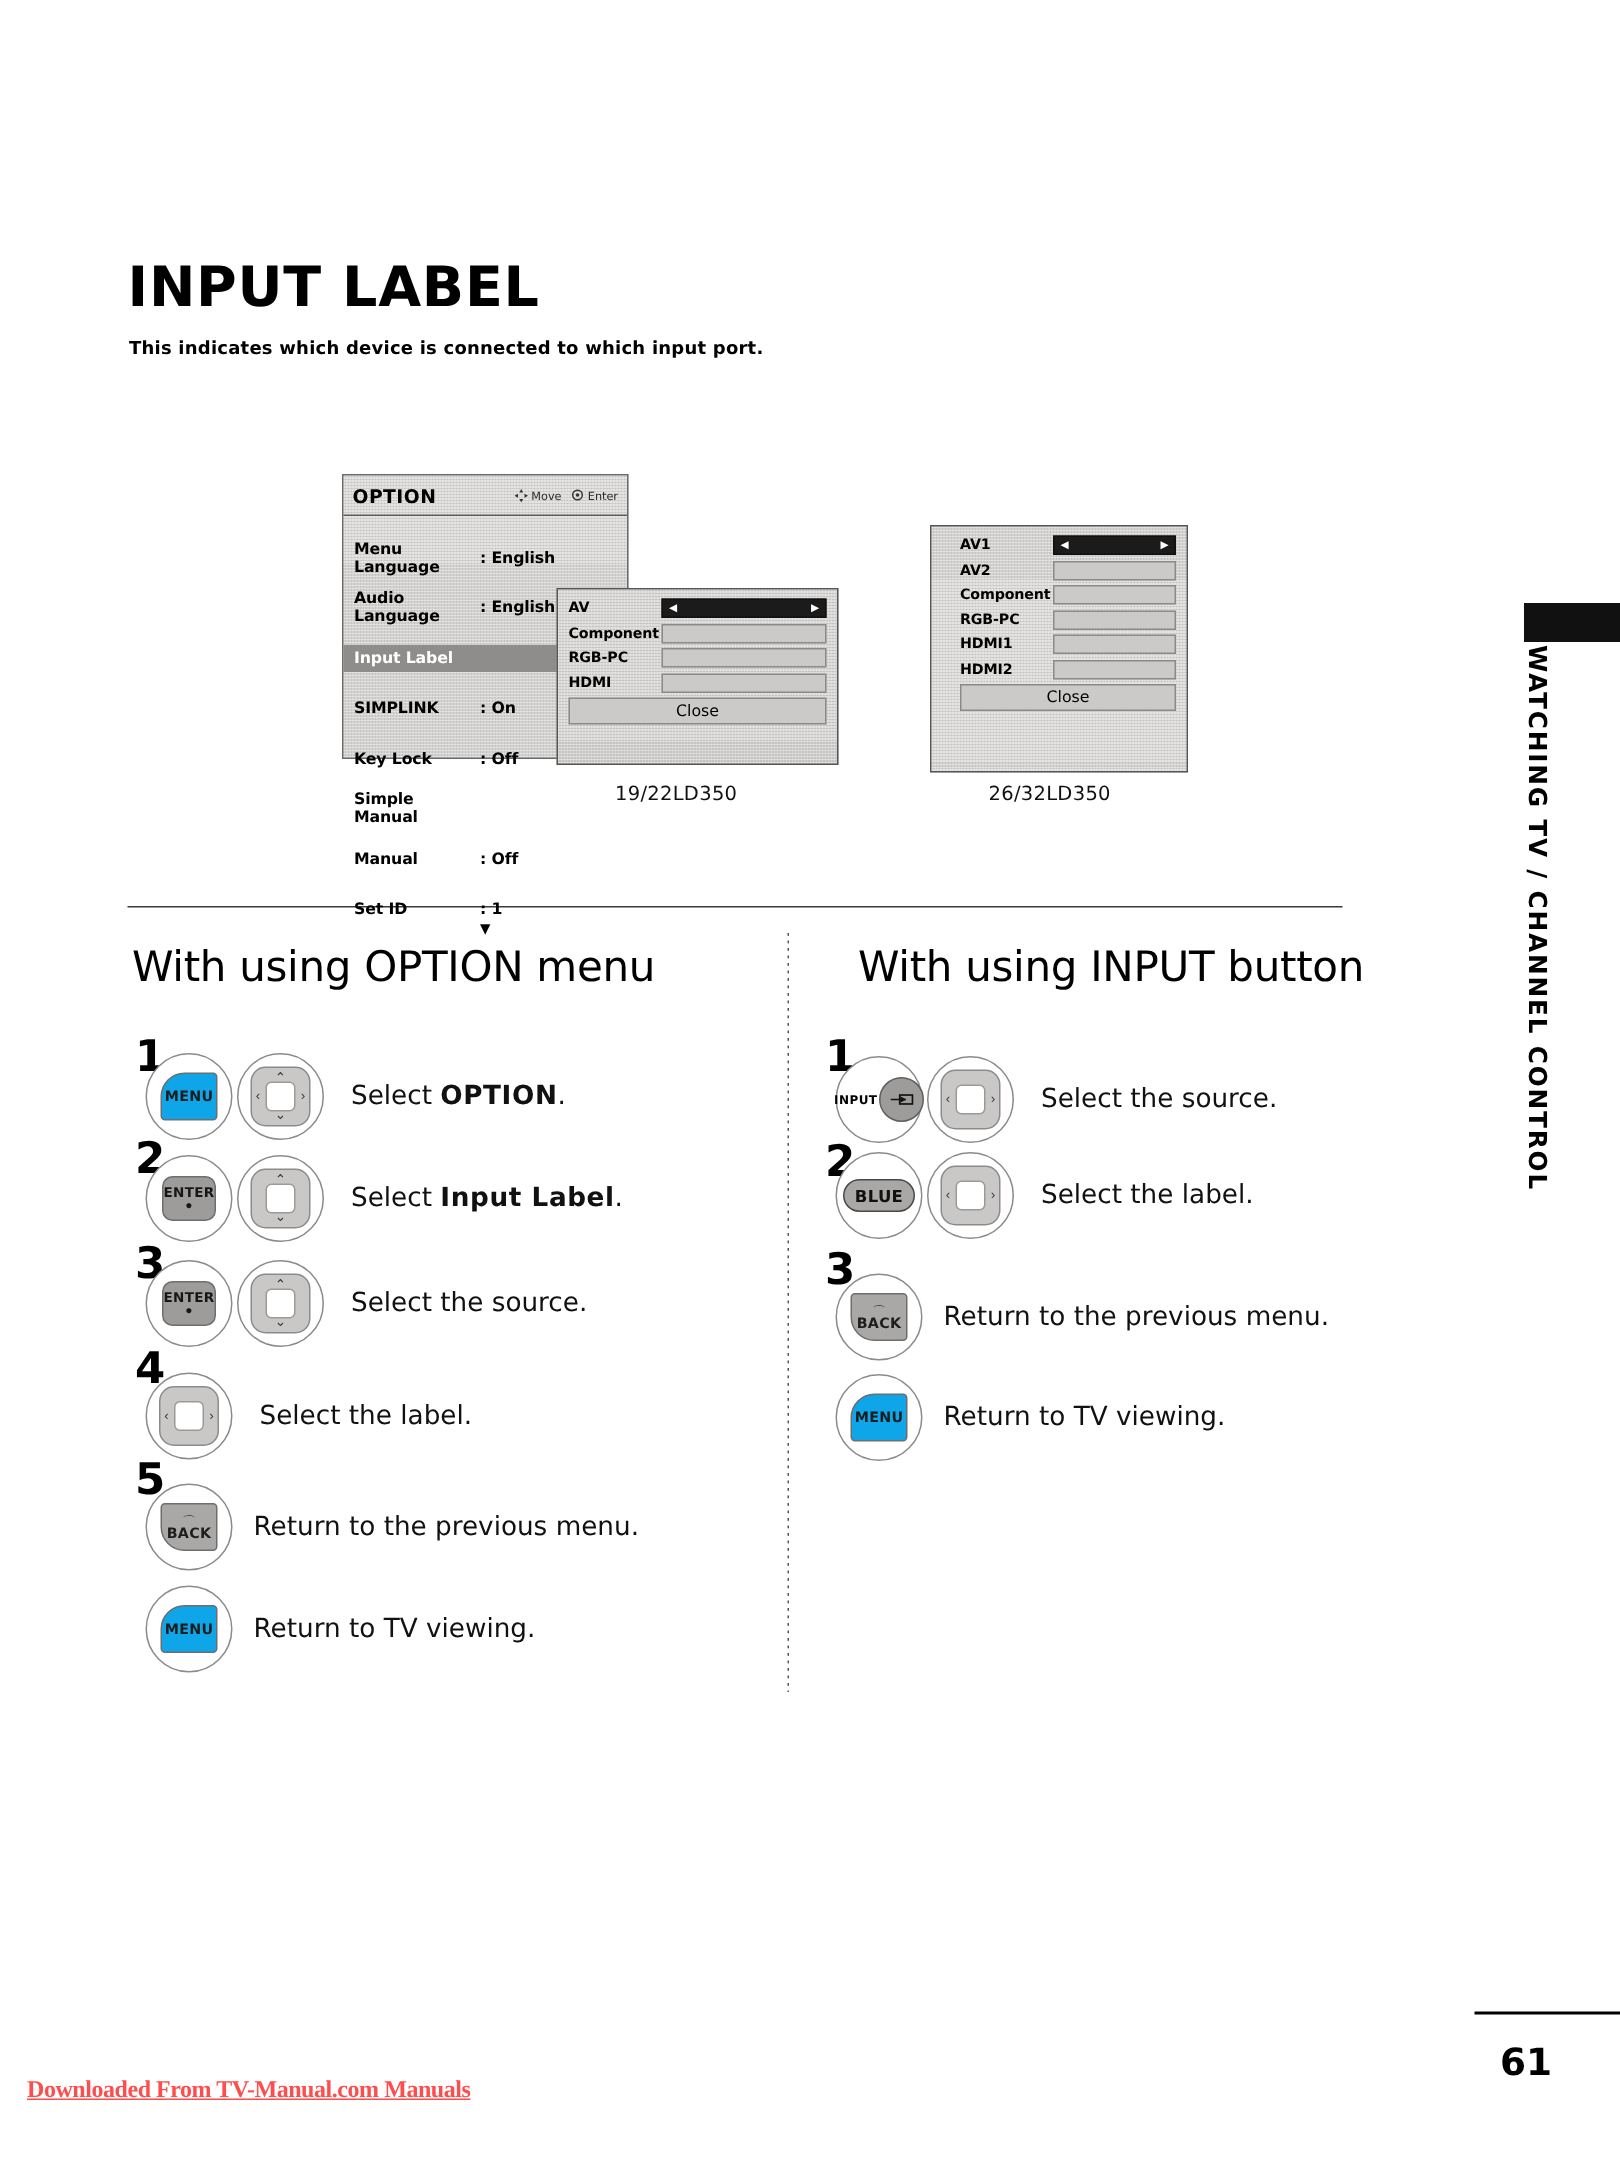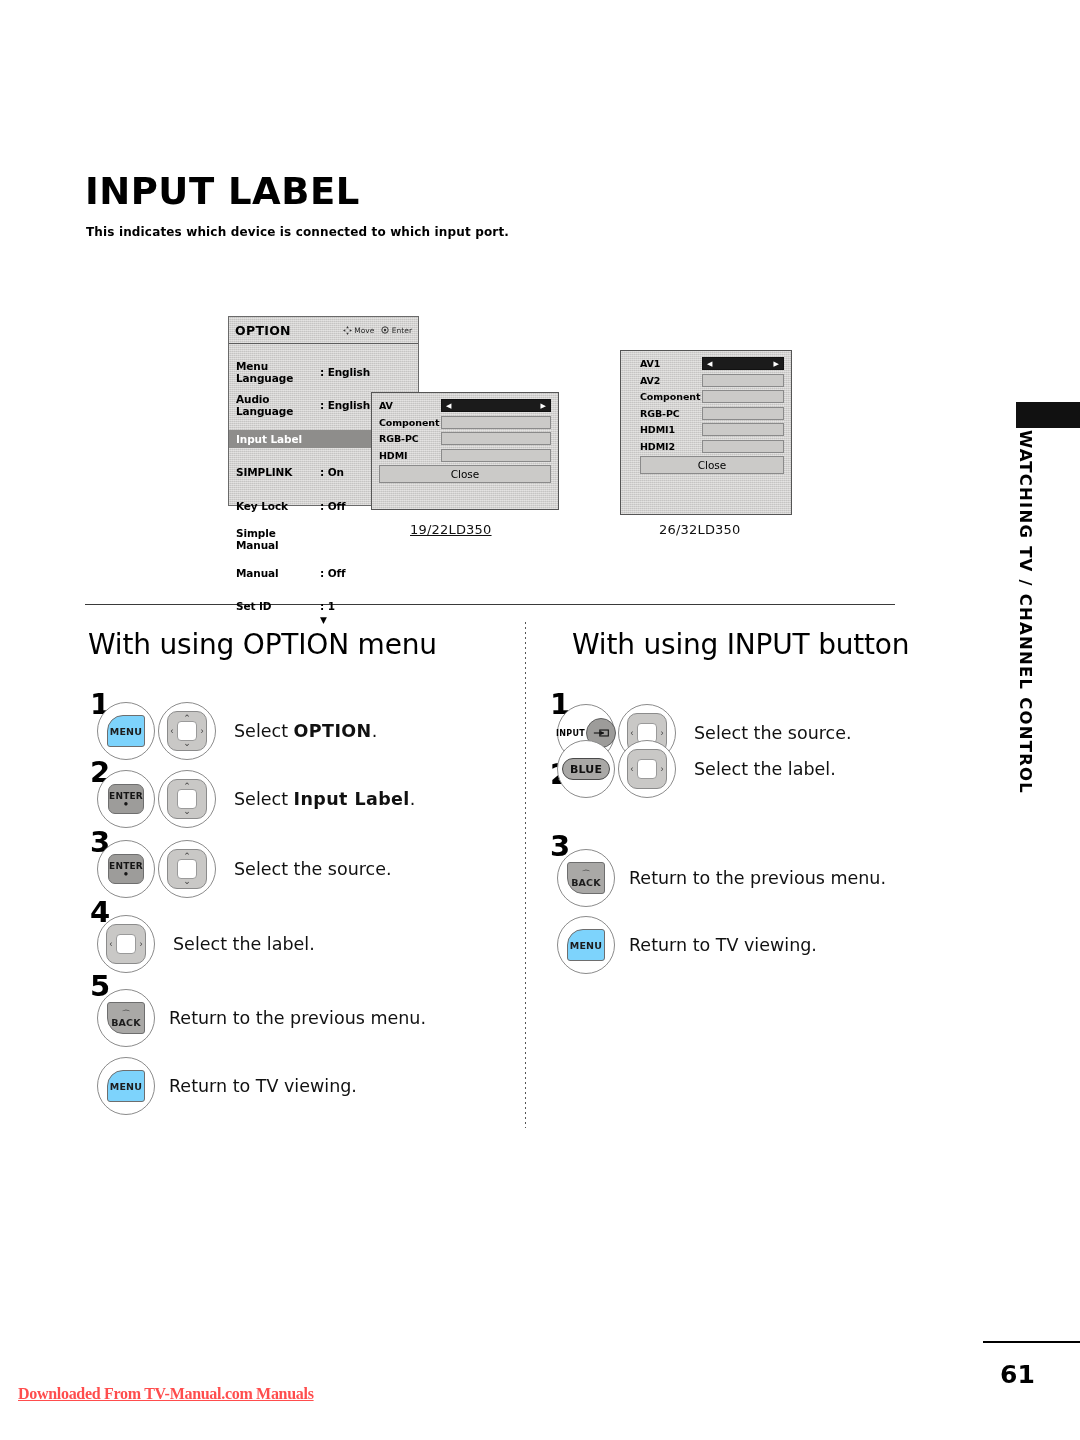--- a/index.html
+++ b/index.html
@@ -76,21 +76,21 @@
   .closebar{
     position:relative;z-index:2;margin:3px 7px 0 7px;height:16px;
     border:1px solid #8a8a8a;background:#cbcac8;
     display:flex;align-items:center;justify-content:center;
     font-size:10.5px;font-weight:normal;
   }
   .model{
     position:absolute;font-size:13px;letter-spacing:.2px;
     font-family:"DejaVu Sans", sans-serif;color:#111;
   }
-  #model-1{left:410px;top:522px;text-decoration:underline;}
+  #model-1{left:410px;top:522px;}
   #model-2{left:659px;top:522px;}
 
   
   .hrule{position:absolute;left:85px;top:604px;width:810px;height:1px;background:#3a3a3a;}
   .vdots{
     position:absolute;left:525px;top:622px;width:1px;height:506px;
     background-image:linear-gradient(to bottom,#555 0 2px, transparent 2px 5px);
     background-size:1px 5px;
   }
 
@@ -112,21 +112,21 @@
     box-sizing:border-box;flex:0 0 auto;position:relative;
   }
   .steptext{
     font-size:17.5px;font-family:"DejaVu Sans", sans-serif;color:#111;
     white-space:nowrap;
   }
   .steptext b{font-weight:bold;letter-spacing:.4px;}
 
   
   .key-menu{
-    width:38px;height:32px;background:#7dd3fc;border:1px solid #6e6e6e;
+    width:38px;height:32px;background:#0ea5e9;border:1px solid #6e6e6e;
     border-radius:16px 3px 3px 3px;
     display:flex;align-items:center;justify-content:center;
     font-size:9.5px;font-weight:bold;color:#1d1d1d;letter-spacing:.2px;
     font-family:"DejaVu Sans", sans-serif;box-sizing:border-box;
   }
   .key-back{
     width:38px;height:32px;background:#a9a8a6;border:1px solid #6e6e6e;
     border-radius:3px 3px 3px 16px;
     display:flex;flex-direction:column;align-items:center;justify-content:center;
     box-sizing:border-box;color:#1d1d1d;
@@ -436,21 +436,21 @@
       <div class="navpad">
         <i class="lf">‹</i>
         <i class="rt">›</i>
         <div class="inner"></div>
       </div>
     </div>
     <div class="steptext" style="margin-left:18px;">Select the source.</div>
   </div>
 
   <div class="stepnum" style="left:550px;top:760px;">2</div>
-  <div class="step" style="left:557px;top:740px;">
+  <div class="step" style="left:557px;top:768px;">
     <div class="btncircle">
       <div class="key-blue">BLUE</div>
     </div>
     <div class="btncircle" style="margin-left:3px;">
       <div class="navpad">
         <i class="lf">‹</i>
         <i class="rt">›</i>
         <div class="inner"></div>
       </div>
     </div>

